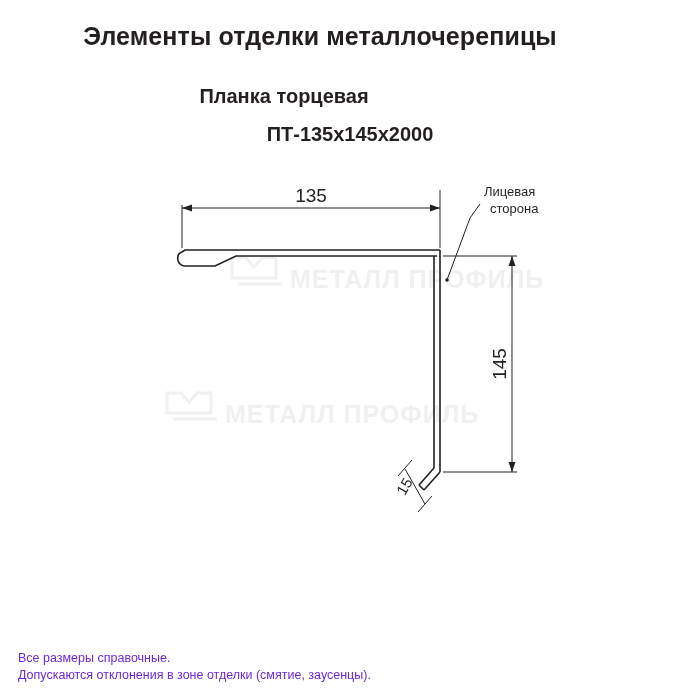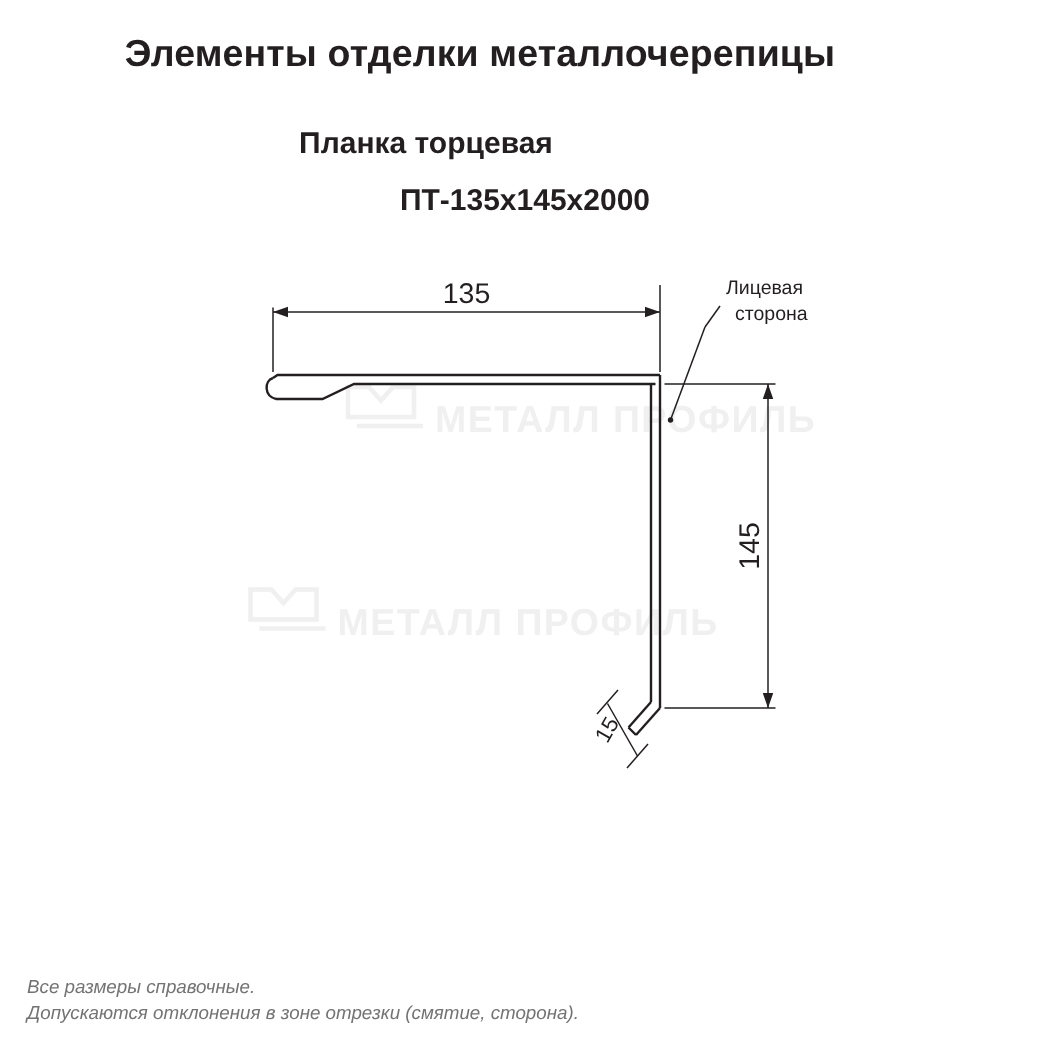--- a/index.html
+++ b/index.html
@@ -62,22 +62,21 @@
     width: 700px;
     height: 700px;
     pointer-events: none;
   }
   .footer {
     position: absolute;
     left: 18px;
     bottom: 16px;
     font-size: 12.5px;
     line-height: 17px;
-    color: #737373;
-    font-style: italic;
+    color: #6d28d9;
   }
   .footer div {
     white-space: nowrap;
   }
   svg { display: block; }
   .dim-text {
     font-family: "Liberation Sans", sans-serif;
     font-size: 19px;
     fill: #231f20;
   }
@@ -176,16 +175,16 @@
       <line x1="470" y1="58" x2="480" y2="44"></line>
       <circle cx="447" cy="120" r="1.8" fill="#231f20" stroke="none"></circle>
     </g>
     <text class="label-text" x="484" y="36">Лицевая</text>
     <text class="label-text" x="490" y="53">сторона</text>
 
   </svg>
 
   <div class="footer">
     <div>Все размеры справочные.</div>
-    <div>Допускаются отклонения в зоне отрезки (смятие, сторона).</div>
+    <div>Допускаются отклонения в зоне отделки (смятие, заусенцы).</div>
   </div>
 
 </div>
 
 </body></html>

